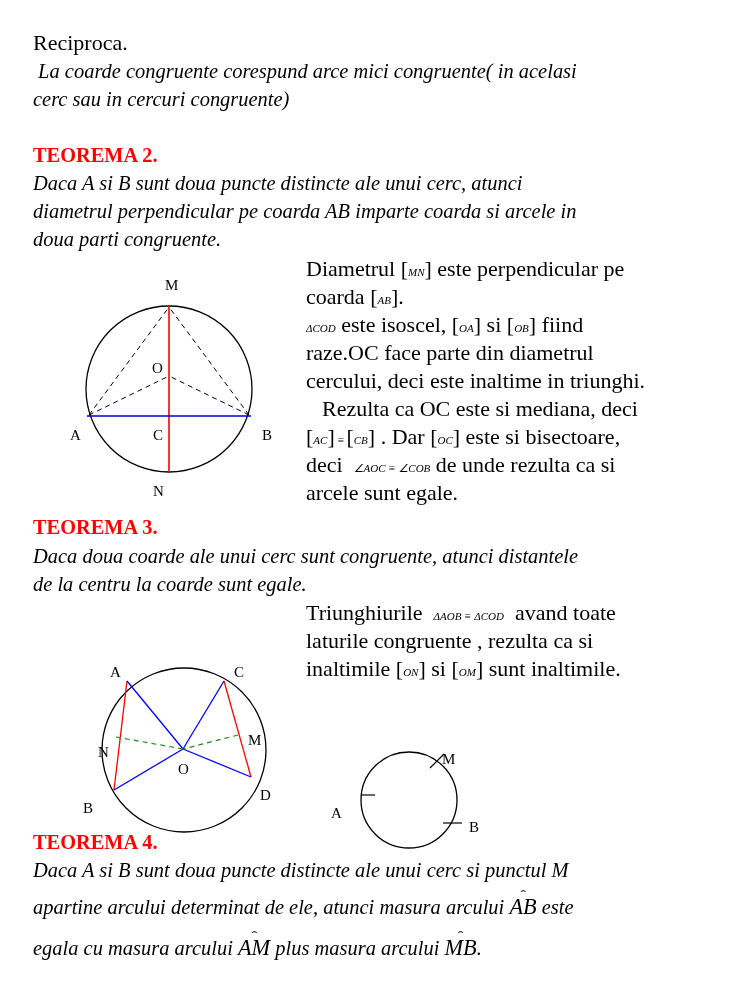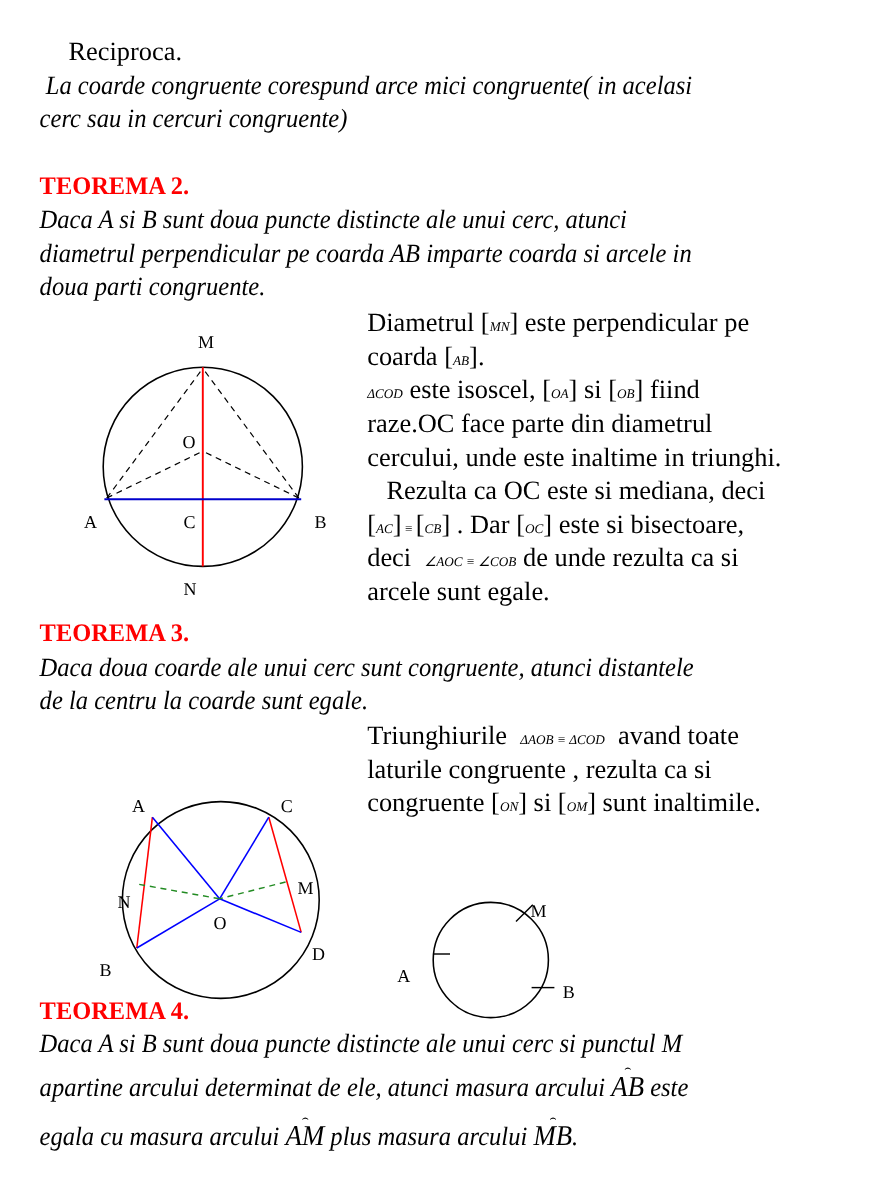--- a/index.html
+++ b/index.html
@@ -12,21 +12,21 @@
     .txt { font-family: "Liberation Serif", serif; font-size: 22px; }
     .m { font-style: italic; font-size: 11px; }
     .br { font-size: 22px; }
     svg text { font-family: "Liberation Serif", serif; font-size: 15px; fill: #000; }
     .arc { position: relative; display: inline-block; font-style: italic; font-size: 24px; }
     .arc::before { content: "\2322"; position: absolute; top: -12px; left: 50%; transform: translateX(-50%) scale(0.6,0.7); font-size: 16px; font-style: normal; }
   </style>
 </head>
 <body>
 
-<div class="abs roman" style="left:33px;top:30px;margin-left:24px;">Reciproca.</div>
+<div class="abs roman" style="left:33px;top:30px;">Reciproca.</div>
 <div class="abs ital" style="left:33px;top:58px;white-space:pre;"> La coarde congruente corespund arce mici congruente( in acelasi</div>
 <div class="abs ital" style="left:33px;top:86px;">cerc sau in cercuri congruente)</div>
 
 <div class="abs head" style="left:33px;top:143px;">TEOREMA 2.</div>
 <div class="abs ital" style="left:33px;top:170px;">Daca A si B sunt doua puncte distincte ale unui cerc, atunci</div>
 <div class="abs ital" style="left:33px;top:198px;">diametrul perpendicular pe coarda AB imparte coarda si arcele in</div>
 <div class="abs ital" style="left:33px;top:226px;">doua parti congruente.</div>
 
 <svg class="abs" style="left:40px;top:260px;" width="260" height="250">
   <circle cx="129" cy="129" r="83" fill="none" stroke="#000" stroke-width="1.3"></circle>
@@ -47,40 +47,40 @@
 <div class="abs txt" style="left:306px;top:256px;">
   <span style="white-space:pre;">Diametrul </span><span class="br">[</span><span class="m">MN</span><span class="br">]</span><span style="white-space:pre;"> este perpendicular pe</span>
 </div>
 <div class="abs txt" style="left:306px;top:284px;">
   <span style="white-space:pre;">coarda </span><span class="br">[</span><span class="m">AB</span><span class="br">]</span><span>.</span>
 </div>
 <div class="abs txt" style="left:306px;top:312px;">
   <span class="m">ΔCOD</span><span style="white-space:pre;"> este isoscel, </span><span class="br">[</span><span class="m">OA</span><span class="br">]</span><span style="white-space:pre;"> si </span><span class="br">[</span><span class="m">OB</span><span class="br">]</span><span style="white-space:pre;"> fiind</span>
 </div>
 <div class="abs txt" style="left:306px;top:340px;">raze.OC face parte din diametrul</div>
-<div class="abs txt" style="left:306px;top:368px;">cercului, unde este inaltime in triunghi.</div>
+<div class="abs txt" style="left:306px;top:368px;">cercului, deci este inaltime in triunghi.</div>
 <div class="abs txt" style="left:322px;top:396px;">Rezulta ca OC este si mediana, deci</div>
 <div class="abs txt" style="left:306px;top:424px;">
   <span class="br">[</span><span class="m">AC</span><span class="br">]</span><span class="m" style="font-style:normal;white-space:pre;"> ≡ </span><span class="br">[</span><span class="m">CB</span><span class="br">]</span><span style="white-space:pre;"> . Dar </span><span class="br">[</span><span class="m">OC</span><span class="br">]</span><span style="white-space:pre;"> este si bisectoare,</span>
 </div>
 <div class="abs txt" style="left:306px;top:452px;">
   <span style="white-space:pre;">deci  </span><span class="m">∠AOC ≡ ∠COB</span><span style="white-space:pre;"> de unde rezulta ca si</span>
 </div>
 <div class="abs txt" style="left:306px;top:480px;">arcele sunt egale.</div>
 
 <div class="abs head" style="left:33px;top:515px;">TEOREMA 3.</div>
 <div class="abs ital" style="left:33px;top:543px;">Daca doua coarde ale unui cerc sunt congruente, atunci distantele</div>
 <div class="abs ital" style="left:33px;top:571px;">de la centru la coarde sunt egale.</div>
 
 <div class="abs txt" style="left:306px;top:600px;">
   <span style="white-space:pre;">Triunghiurile  </span><span class="m">ΔAOB ≡ ΔCOD</span><span style="white-space:pre;">  avand toate</span>
 </div>
 <div class="abs txt" style="left:306px;top:628px;">laturile congruente , rezulta ca si</div>
 <div class="abs txt" style="left:306px;top:656px;">
-  <span style="white-space:pre;">congruente </span><span class="br">[</span><span class="m">ON</span><span class="br">]</span><span style="white-space:pre;"> si </span><span class="br">[</span><span class="m">OM</span><span class="br">]</span><span style="white-space:pre;"> sunt inaltimile.</span>
+  <span style="white-space:pre;">inaltimile </span><span class="br">[</span><span class="m">ON</span><span class="br">]</span><span style="white-space:pre;"> si </span><span class="br">[</span><span class="m">OM</span><span class="br">]</span><span style="white-space:pre;"> sunt inaltimile.</span>
 </div>
 
 <svg class="abs" style="left:60px;top:650px;" width="240" height="185">
   <circle cx="124" cy="100" r="82" fill="none" stroke="#000" stroke-width="1.3"></circle>
   <line x1="67" y1="31" x2="54" y2="140" stroke="#ff0000" stroke-width="1.3"></line>
   <line x1="164" y1="31" x2="191" y2="127" stroke="#ff0000" stroke-width="1.3"></line>
   <line x1="67" y1="31" x2="123" y2="99" stroke="#0000ff" stroke-width="1.3"></line>
   <line x1="54" y1="140" x2="123" y2="99" stroke="#0000ff" stroke-width="1.3"></line>
   <line x1="164" y1="31" x2="123" y2="99" stroke="#0000ff" stroke-width="1.3"></line>
   <line x1="191" y1="127" x2="123" y2="99" stroke="#0000ff" stroke-width="1.3"></line>

